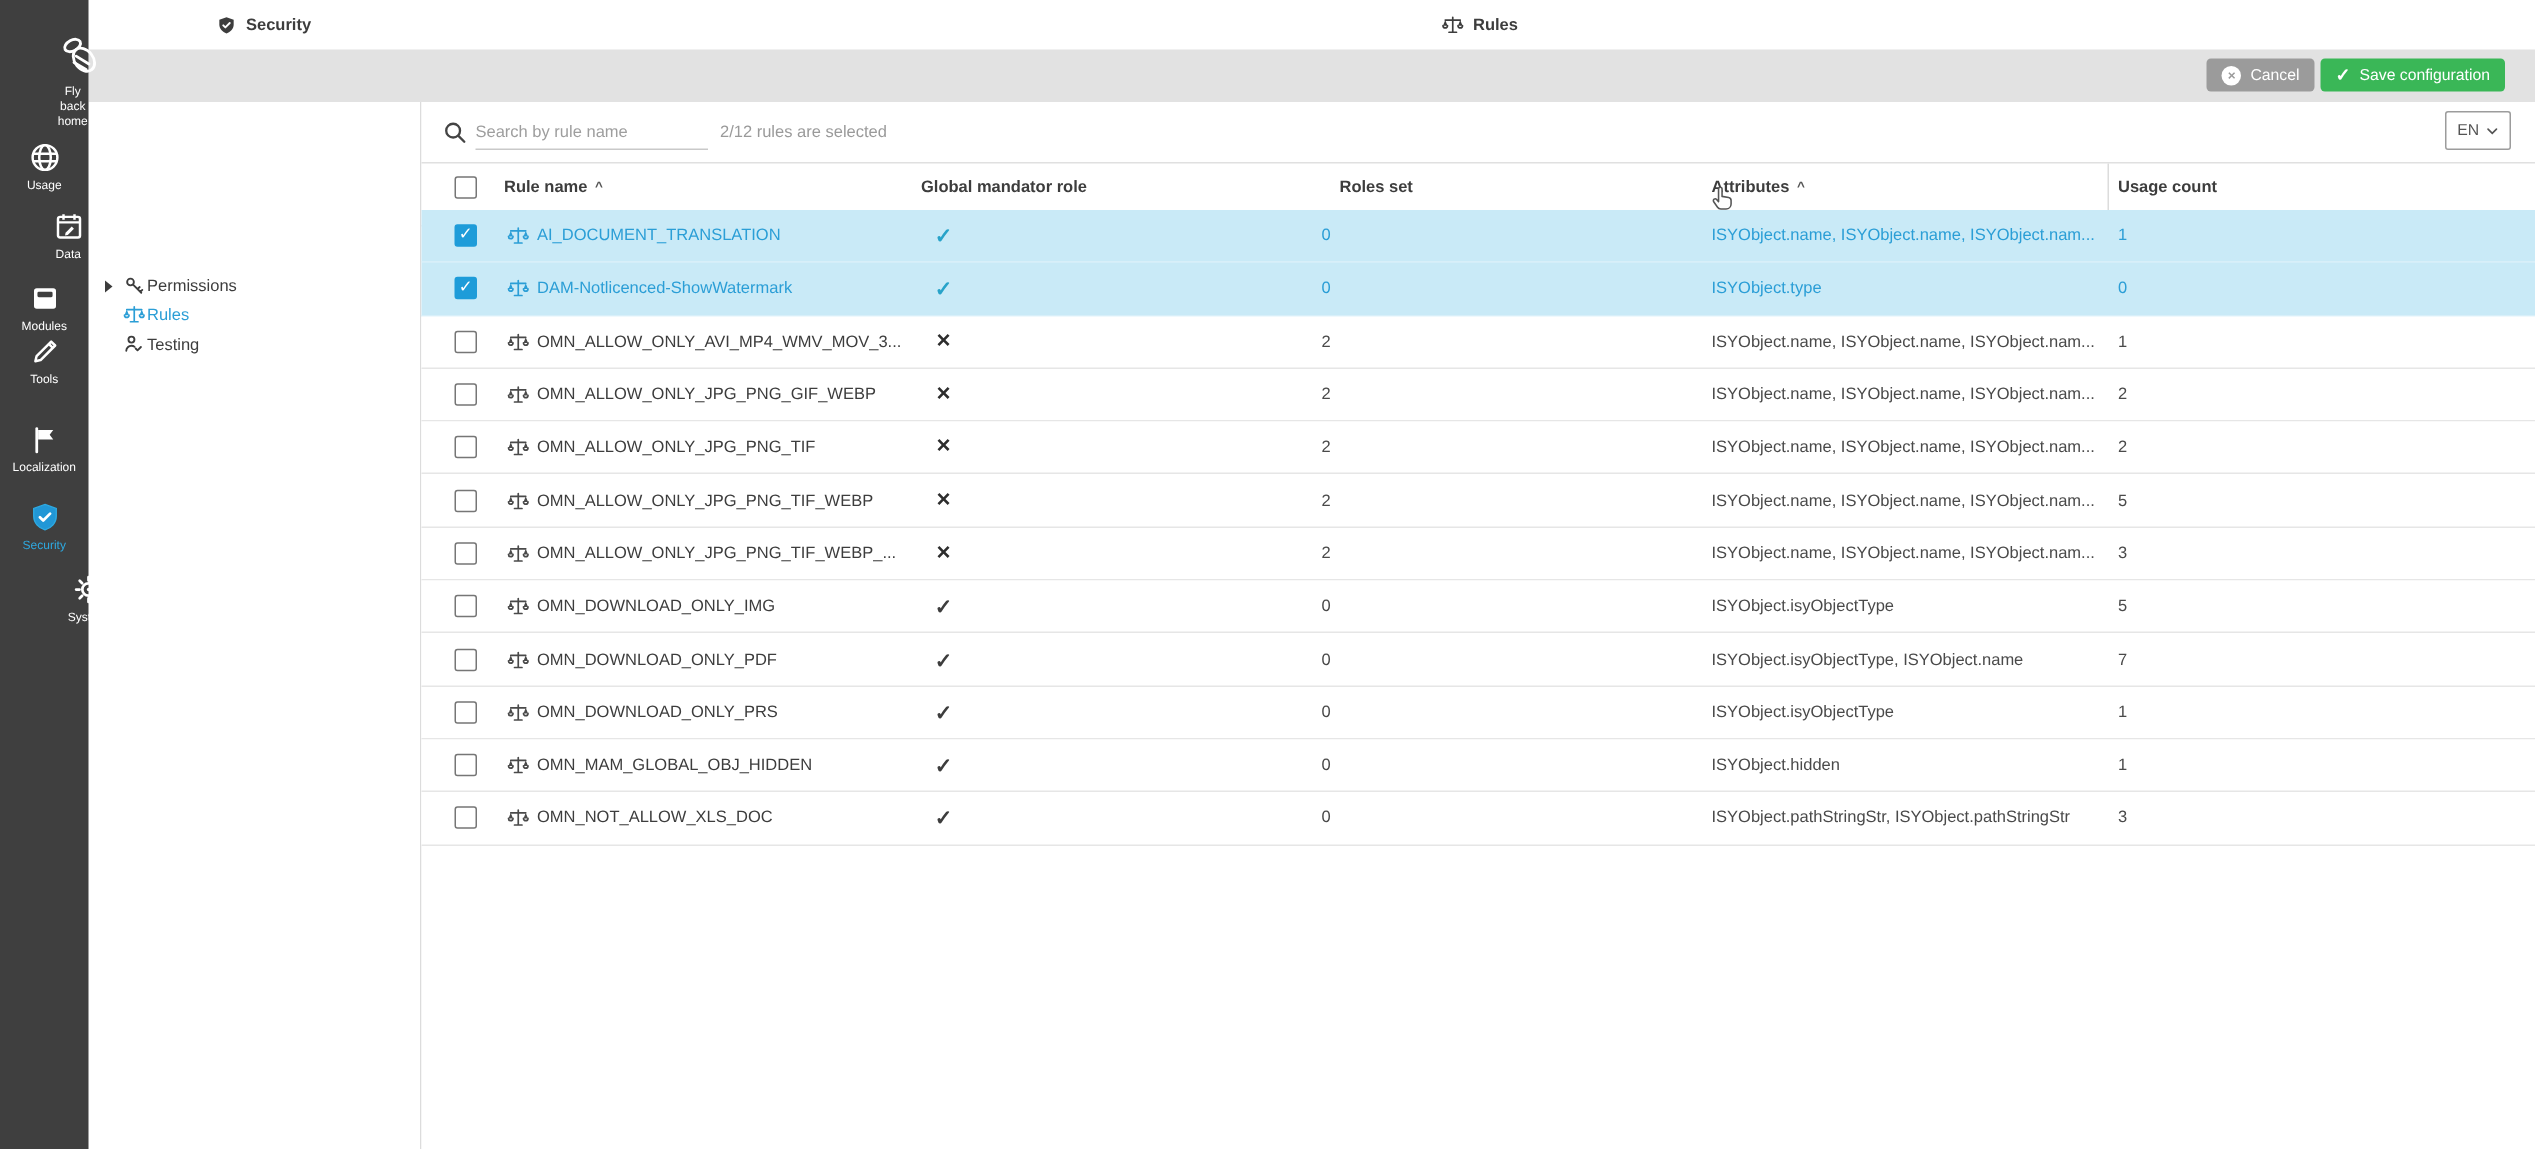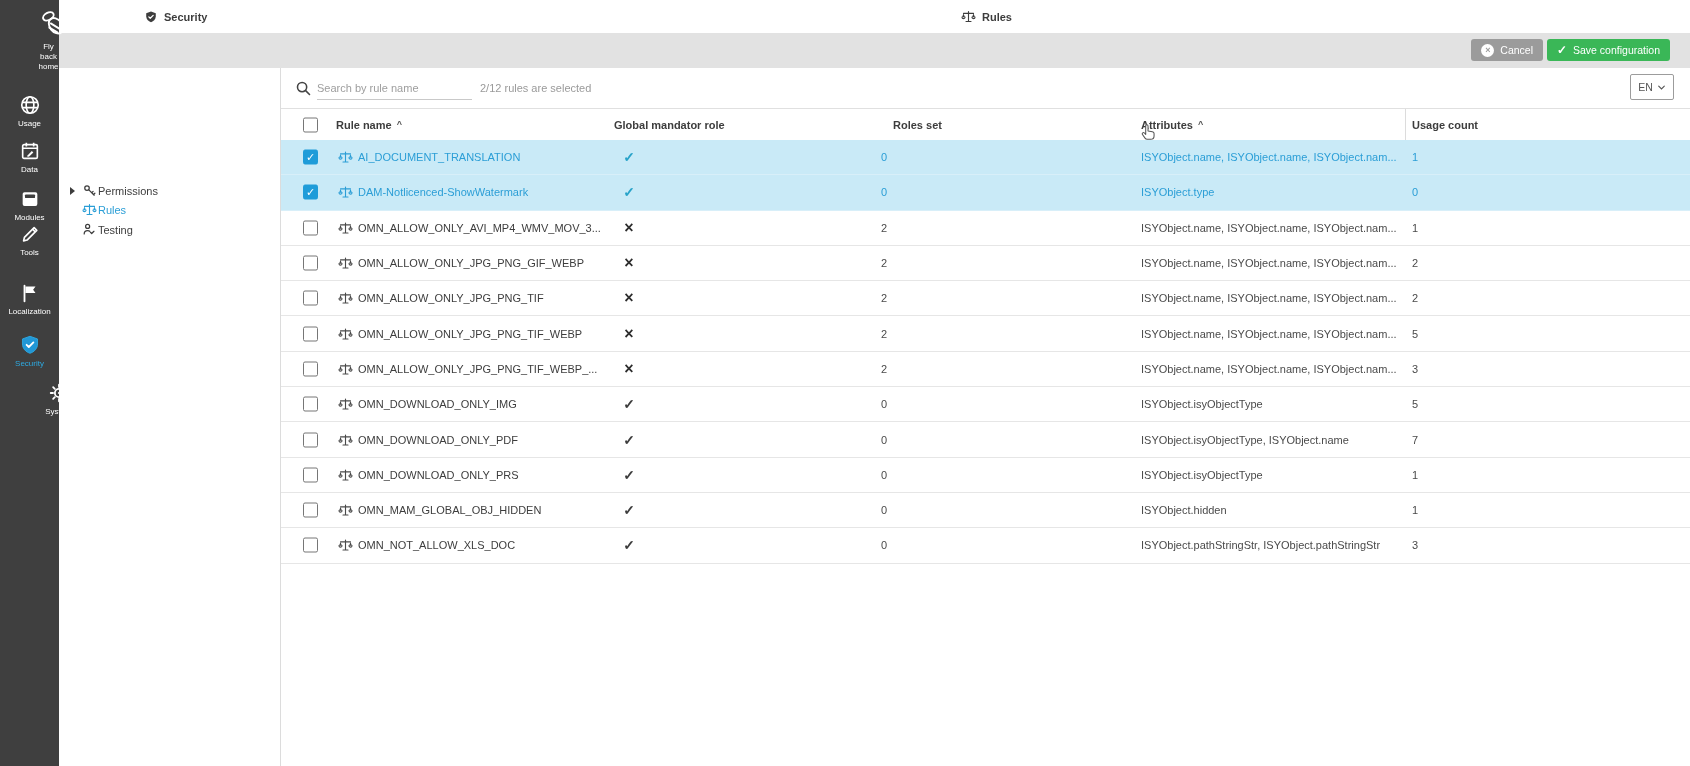--- a/index.html
+++ b/index.html
@@ -93,39 +93,39 @@
   .hand-cursor { position:absolute; left:1140px; top:122px; z-index:9; }
 
   svg { display:block; }
 </style>
 </head>
 <body>
 
 <div class="app">
 
   <nav class="rail">
-    <div class="rail-item" style="top:5px;padding-left:38px;">
+    <div class="rail-item" style="top:19px;padding-left:38px;">
       <svg class="ric" width="34" height="34" viewBox="0 0 36 36" fill="none" stroke="#fff" stroke-width="2" stroke-linecap="round">
         <ellipse cx="19" cy="22" rx="6.5" ry="9" transform="rotate(-38 19 22)"></ellipse>
         <path d="M13.5 19.5l9 5.5M12 24l8.5 5"></path>
         <ellipse cx="11" cy="12" rx="6" ry="3.8" transform="rotate(-28 11 12)"></ellipse>
         <circle cx="27" cy="10" r="3"></circle>
         <path d="M28.5 6.8l2.5-3.3M30.5 9l3.5-1.6"></path>
       </svg>
       <span class="rlabel">Fly back home</span>
     </div>
     <div class="rail-item" style="top:94px;">
       <svg class="ric" width="22" height="22" viewBox="0 0 24 24" fill="none" stroke="#fff" stroke-width="1.8">
         <circle cx="12" cy="12" r="9"></circle>
           <ellipse cx="12" cy="12" rx="4.2" ry="9"></ellipse>
           <path d="M3.5 9.2h17M3.5 14.8h17"></path>
       </svg>
       <span class="rlabel">Usage</span>
     </div>
-    <div class="rail-item" style="top:140px;">
+    <div class="rail-item" style="top:140px;margin-left:16px;">
       <svg class="ric" width="22" height="22" viewBox="0 0 24 24" fill="none" stroke="#fff" stroke-width="1.8">
         <rect x="4" y="5" width="16" height="15" rx="1.5"></rect>
           <path d="M8 3v4M16 3v4M4 9h16"></path>
         <path d="M9.5 16.5l4.5-4.5 1.6 1.6-4.5 4.5-2 .4z" fill="#fff" stroke="none"></path>
       </svg>
       <span class="rlabel">Data</span>
     </div>
     <div class="rail-item" style="top:188px;">
       <svg class="ric" width="22" height="22" viewBox="0 0 24 24">
         <rect x="4" y="4.5" width="16" height="15" rx="2" fill="#fff"></rect>

